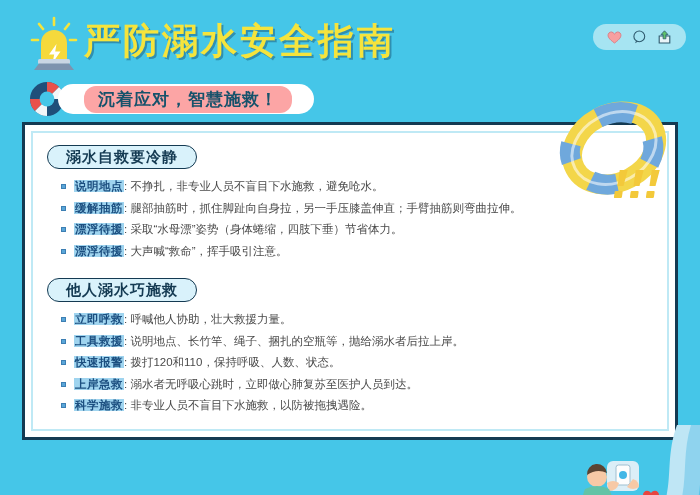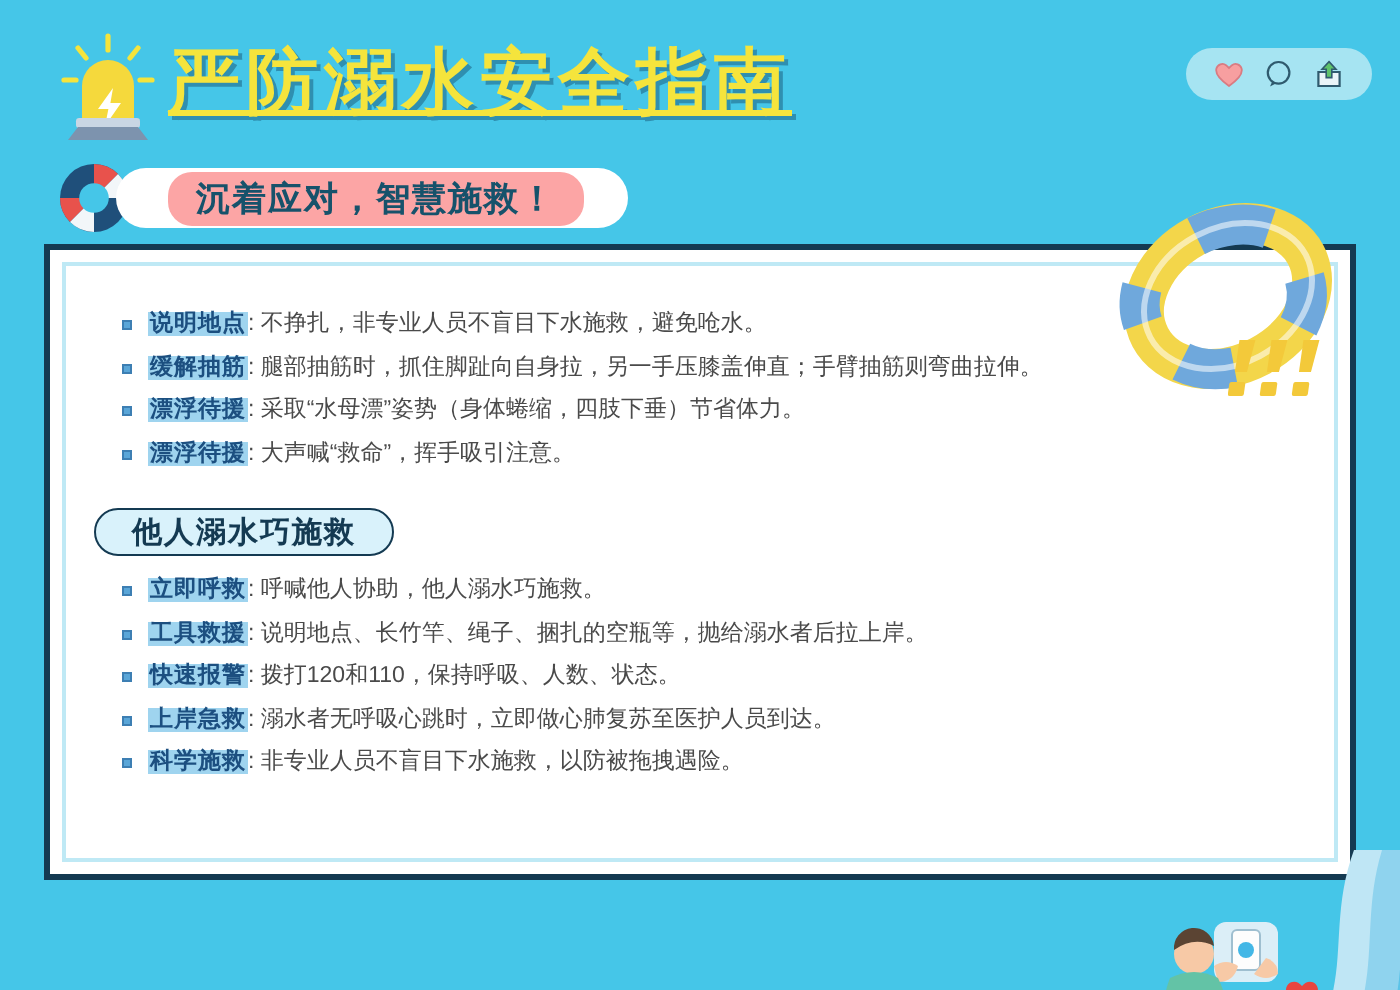--- a/index.html
+++ b/index.html
@@ -14,21 +14,21 @@
   
   .header{position:absolute;left:0;top:0;width:700px;height:120px;}
 
   .beacon{position:absolute;left:28px;top:16px;width:52px;height:56px;}
 
   .main-title{
     position:absolute;left:84px;top:19px;
     font-size:36px;font-weight:bold;letter-spacing:3px;
     color:#f5e43c;
     text-shadow:2px 2px 0 #2f8fb0;
-    line-height:44px;white-space:nowrap;text-decoration:underline;
+    line-height:44px;white-space:nowrap;
   }
 
   .buoy-small{position:absolute;left:28px;top:80px;width:38px;height:38px;}
 
   .subtitle-pill{
     position:absolute;left:58px;top:84px;height:30px;
     padding:0 22px 0 26px;
     background:#ffffff;border-radius:16px;
     display:flex;align-items:center;
   }
@@ -205,20 +205,21 @@
 
       <g fill="none" stroke="#4aa8d8" stroke-width="2">
         <circle cx="50" cy="92" r="5"></circle>
           <circle cx="61" cy="92" r="5"></circle>
           <path d="M55 92 h1"></path>
       </g>
     </svg>
 
     <div class="card-body">
 
+      <div class="sec-title">溺水自救要冷静</div>
       <ul class="items">
         <li class="item">
           <span class="bullet"></span>
           <span class="item-text"><span class="label">说明地点</span>: <span>不挣扎，非专业人员不盲目下水施救，避免呛水。</span></span>
         </li>
         <li class="item">
           <span class="bullet"></span>
           <span class="item-text"><span class="label">缓解抽筋</span>: <span>腿部抽筋时，抓住脚趾向自身拉，另一手压膝盖伸直；手臂抽筋则弯曲拉伸。</span></span>
         </li>
         <li class="item">
@@ -228,21 +229,21 @@
         <li class="item">
           <span class="bullet"></span>
           <span class="item-text"><span class="label">漂浮待援</span>: <span>大声喊“救命”，挥手吸引注意。</span></span>
         </li>
       </ul>
 
       <div class="sec-title sec2">他人溺水巧施救</div>
       <ul class="items">
         <li class="item">
           <span class="bullet"></span>
-          <span class="item-text"><span class="label">立即呼救</span>: <span>呼喊他人协助，他人溺水巧施救。</span></span>
+          <span class="item-text"><span class="label">立即呼救</span>: <span>呼喊他人协助，壮大救援力量。</span></span>
         </li>
         <li class="item">
           <span class="bullet"></span>
           <span class="item-text"><span class="label">工具救援</span>: <span>说明地点、长竹竿、绳子、捆扎的空瓶等，抛给溺水者后拉上岸。</span></span>
         </li>
         <li class="item">
           <span class="bullet"></span>
           <span class="item-text"><span class="label">快速报警</span>: <span>拨打120和110，保持呼吸、人数、状态。</span></span>
         </li>
         <li class="item">

